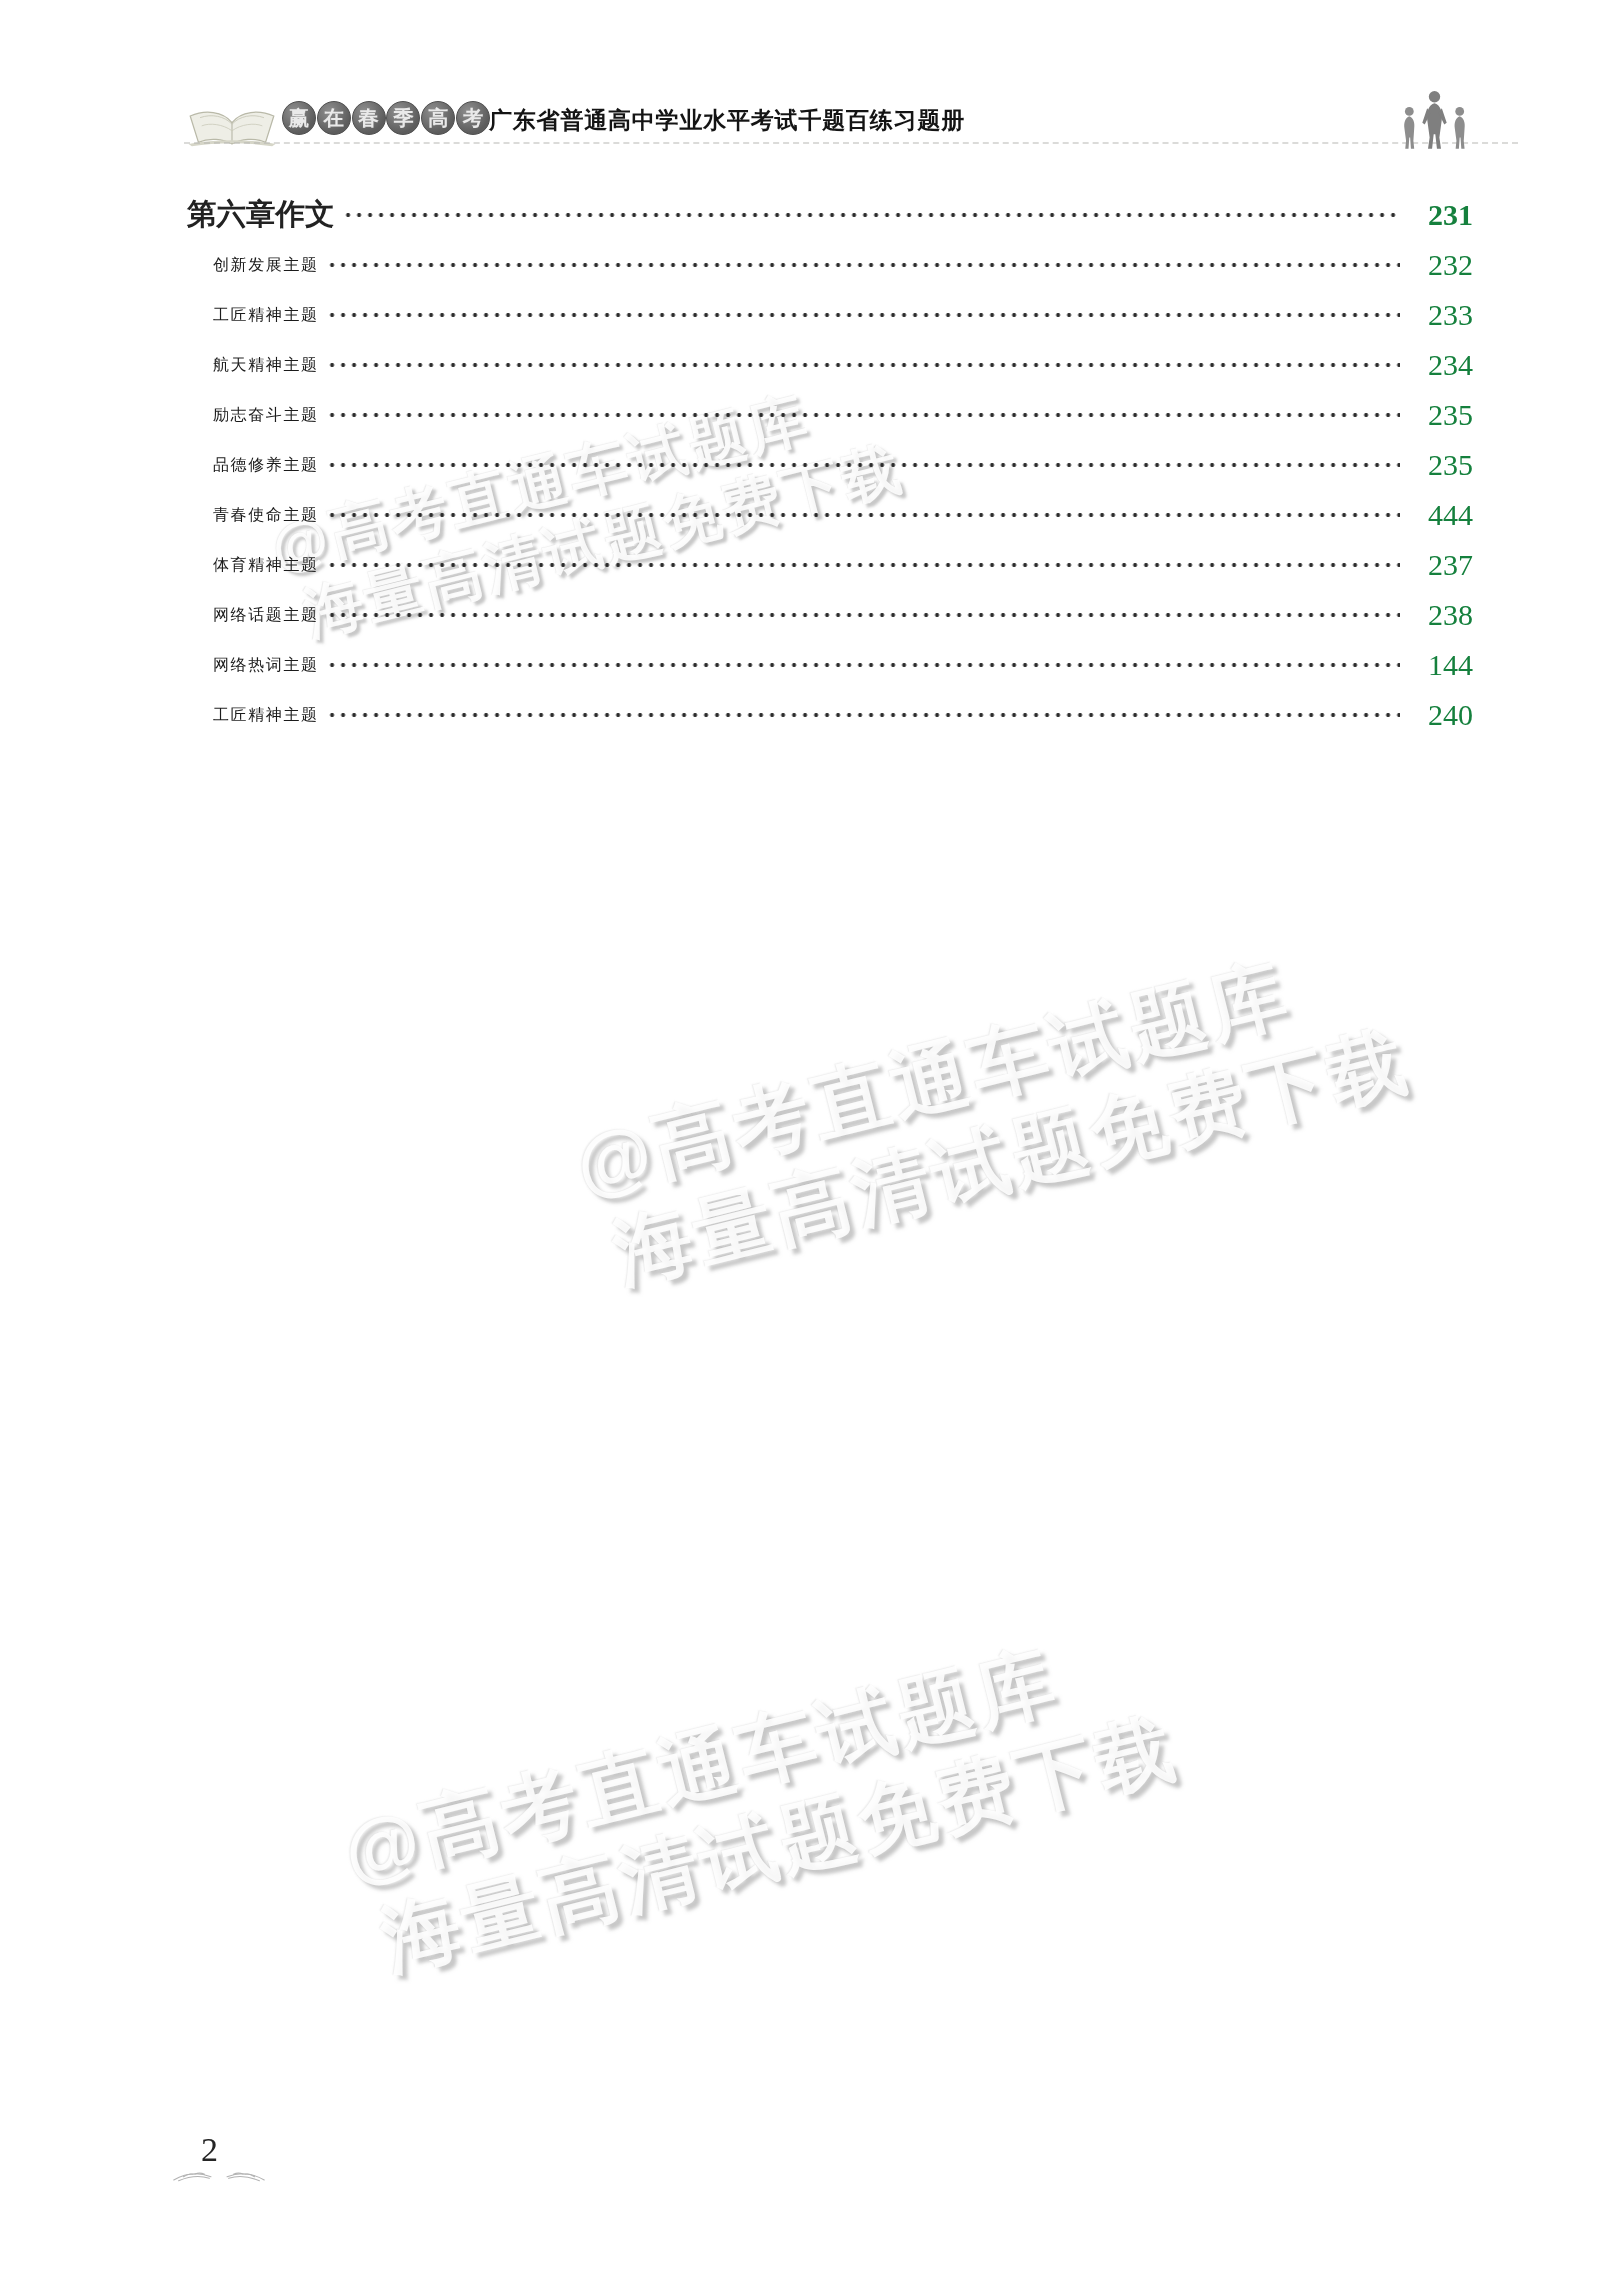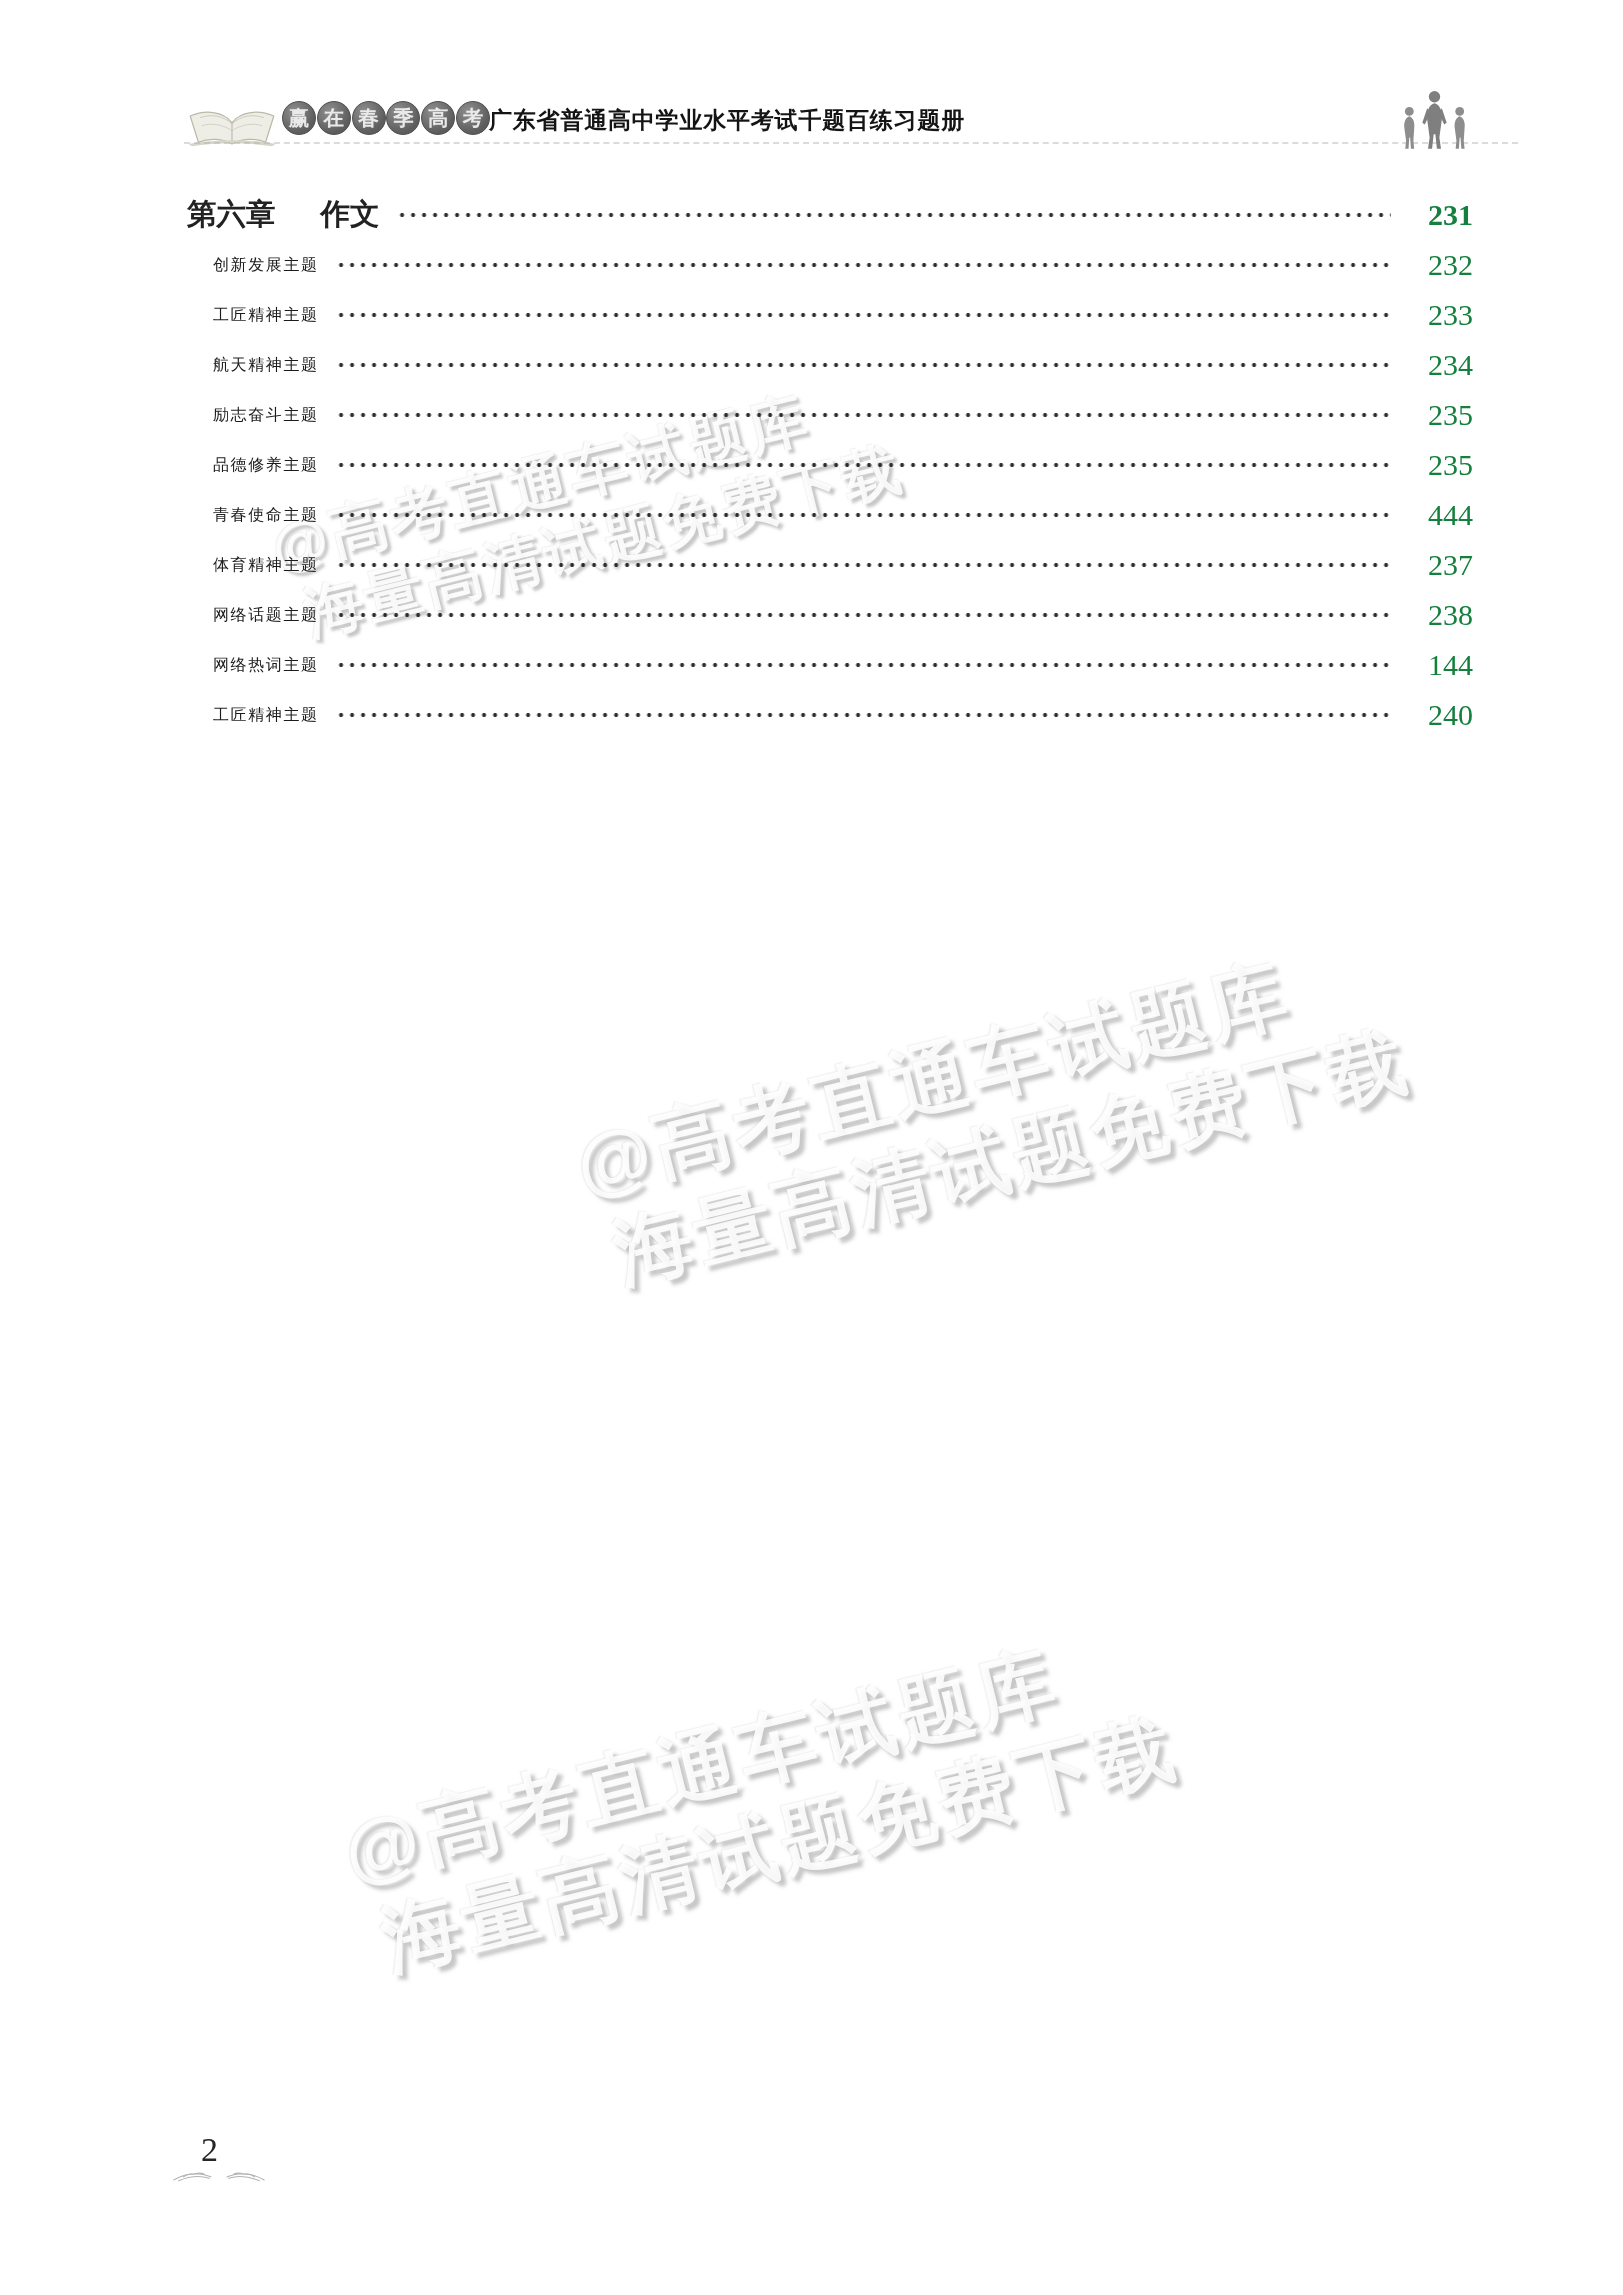--- a/index.html
+++ b/index.html
@@ -48,40 +48,40 @@
     width: 79px; height: 65px;
   }
 
   
   .toc {
     position: absolute; left: 187px; top: 190px; width: 1286px;
     color: #1c1c1c;
   }
   .toc-row {
     display: flex; align-items: center;
-    height: 50px; white-space: nowrap; gap: 9px;
+    height: 50px; white-space: nowrap;
   }
   .toc-row .dots {
     flex: 1; align-self: center; height: 29.5px;
     margin: 0 8.2px 0 6.5px;
     background-image: radial-gradient(circle, #2c2c2c 1.7px, rgba(0,0,0,0) 2.3px);
     background-size: 11px 29.5px;
     background-repeat: repeat-x;
     background-position: 1.6px 58%;
   }
   .toc-row .page-num {
     font-family: "Liberation Serif", "DejaVu Serif", serif;
     font-size: 30px; color: #15803d;
     min-width: 65px; text-align: right;
   }
   .toc-chapter {
     font-family: "Liberation Sans", "DejaVu Sans", sans-serif;
     font-weight: 700; font-size: 29.5px; color: #222;
   }
-  .toc-chapter .chapter-title { margin-left: 36px; }
+  .toc-chapter .chapter-title { }
   .toc-entry { padding-left: 26px; }
   .toc-entry .entry-title {
     font-family: "Liberation Serif", "DejaVu Serif", serif;
     font-size: 16px; letter-spacing: 1.6px; color: #1b1b1b;
   }
 
   
   .watermark {
     position: absolute;
     font-family: "Liberation Sans", "DejaVu Sans", sans-serif;

